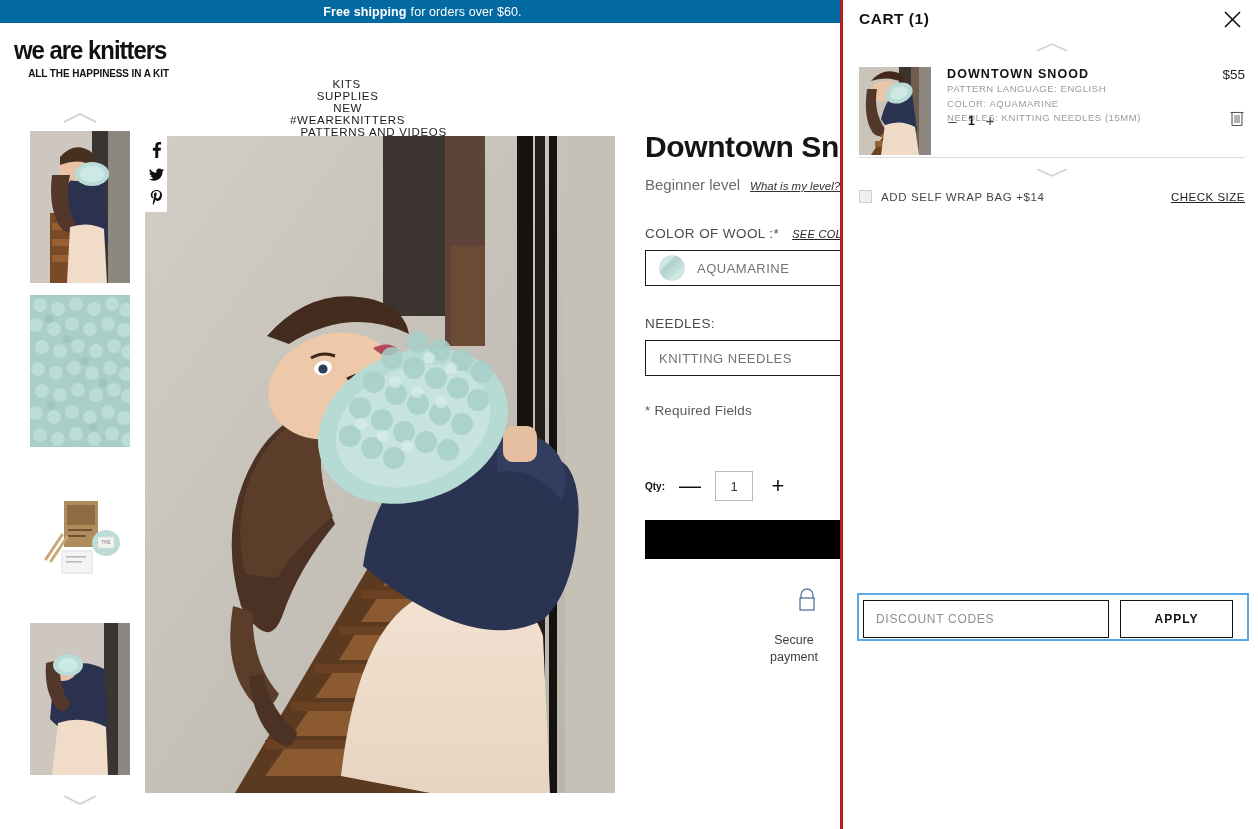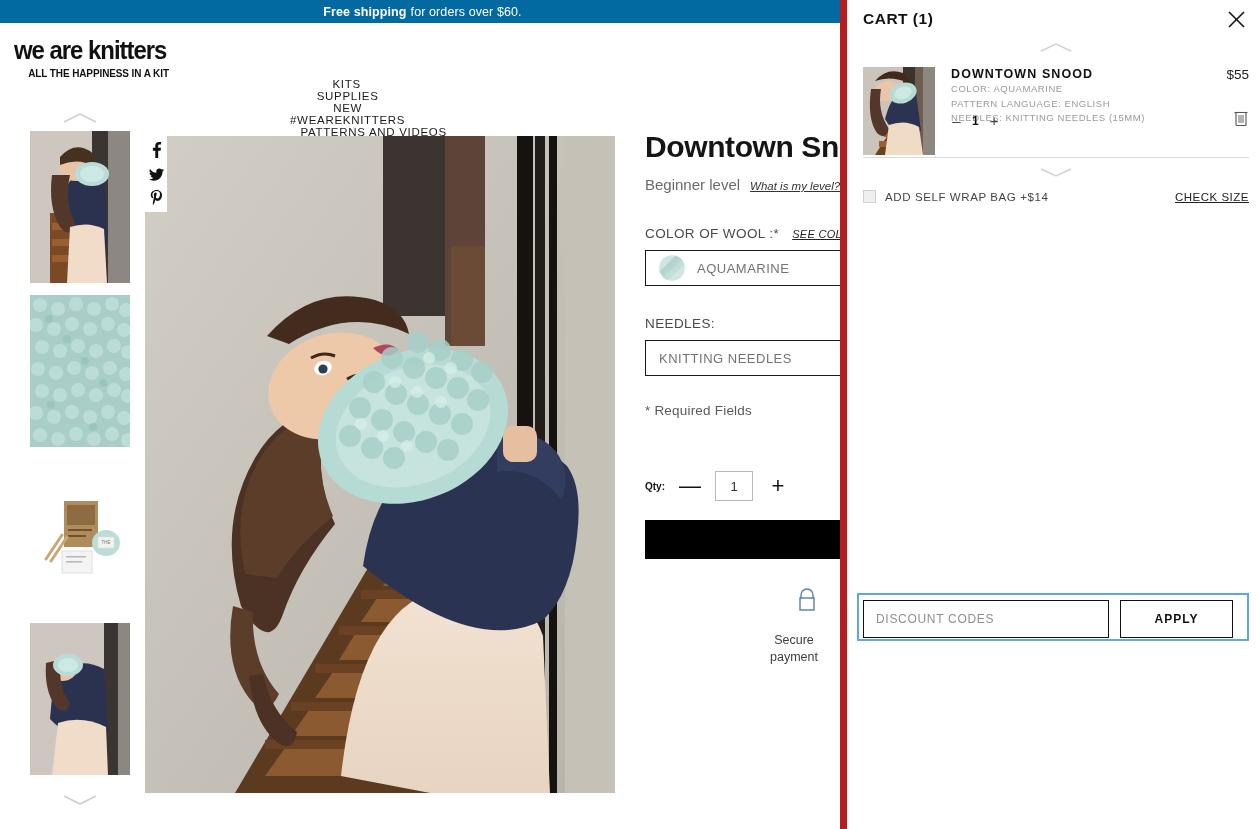--- a/index.html
+++ b/index.html
@@ -134,21 +134,21 @@
   }
   .badges-row {
     margin-top: 24px; display: flex; gap: 0; width: 420px;
   }
   .badge { width: 173px; display: flex; flex-direction: column; align-items: flex-end; gap: 15px; }
   .badge-text { font-size: 12.5px; color: #3d3d3d; text-align: center; line-height: 1.35; }
 
   
   .cart-panel {
     position: absolute; right: 0; top: 0; width: 418px; height: 829px;
-    background: #fff; border-left: 7px solid #b91c1c; z-index: 20;
+    background: #fff; border-left: 3px solid #b91c1c; z-index: 20;
   }
   .cart-head {
     position: absolute; left: 0; top: 0; width: 418px; height: 38px;
     display: flex; align-items: center; padding: 0 18px 0 16px;
   }
   .cart-title { font-size: 15.5px; font-weight: 700; letter-spacing: .5px; color: #111; }
   .cart-close {
     margin-left: auto; width: 22px; height: 22px; display:flex; align-items:center;
     justify-content:center; cursor:pointer; color:#111;
   }
@@ -627,22 +627,22 @@
           <path d="M8 22 q-4 30 6 44 q8 8 12 -4 q-12 -18 -8 -40z" fill="#53372a"></path>
           <path d="M12 14 q12 -14 28 -8 q6 4 6 10 q-18 -8 -34 -2z" fill="#42291b"></path>
           <ellipse cx="40" cy="26" rx="14" ry="10" fill="#b8dad4" transform="rotate(-20 40 26)"></ellipse>
           <ellipse cx="40" cy="26" rx="9" ry="6" fill="#cfe8e2" transform="rotate(-20 40 26)"></ellipse>
           <path d="M26 58 q16 -6 30 2 l4 28 l-38 0z" fill="#f0dcc6"></path>
         </svg>
       </div>
       <div class="cart-item-body">
         <div class="cart-item-name">DOWNTOWN SNOOD</div>
         <div class="cart-item-attr">
+          <div>PATTERN LANGUAGE: ENGLISH</div>
           <div>COLOR: AQUAMARINE</div>
-          <div>PATTERN LANGUAGE: ENGLISH</div>
           <div>NEEDLES: KNITTING NEEDLES (15MM)</div>
         </div>
         <div class="cart-qty-row">
           <span class="cart-qty-btn">–</span>
           <span class="cart-qty-val">1</span>
           <span class="cart-qty-btn">+</span>
         </div>
         <div class="cart-item-price">$55</div>
         <div class="cart-trash">
           <svg width="16" height="18" viewBox="0 0 16 18">

